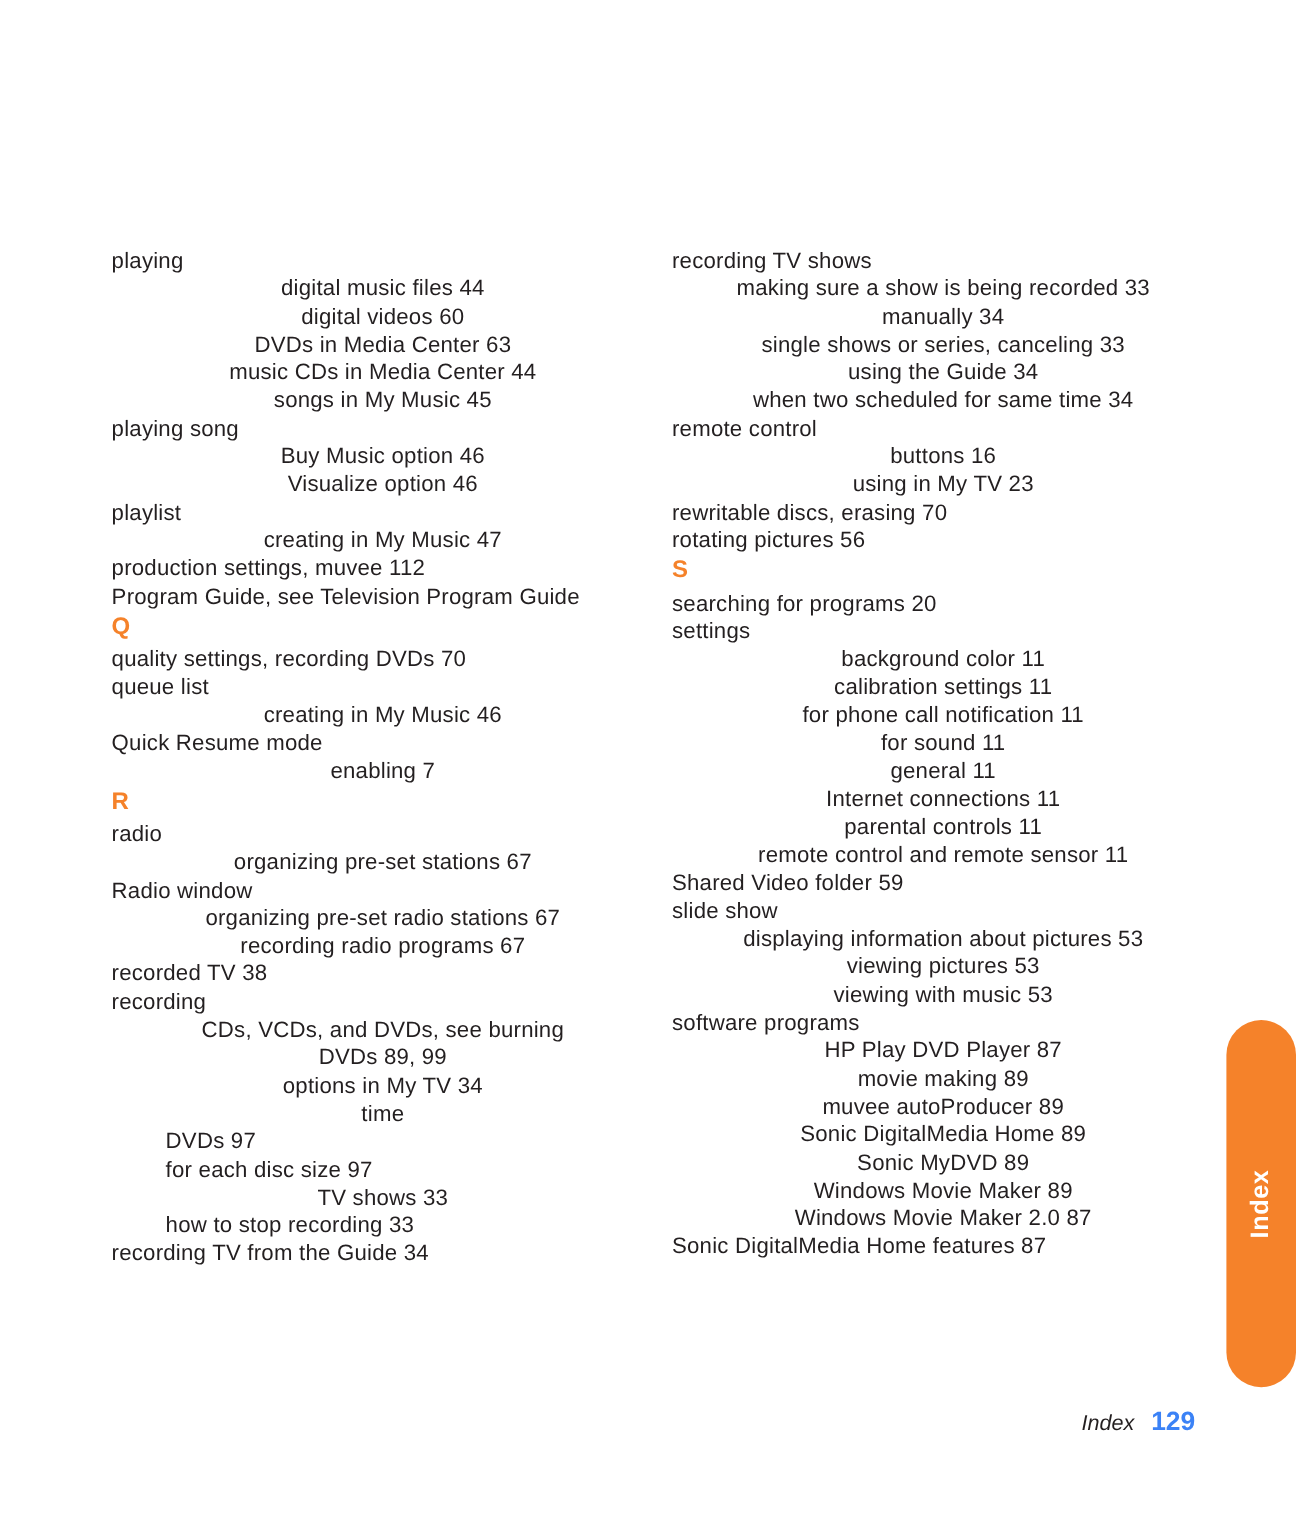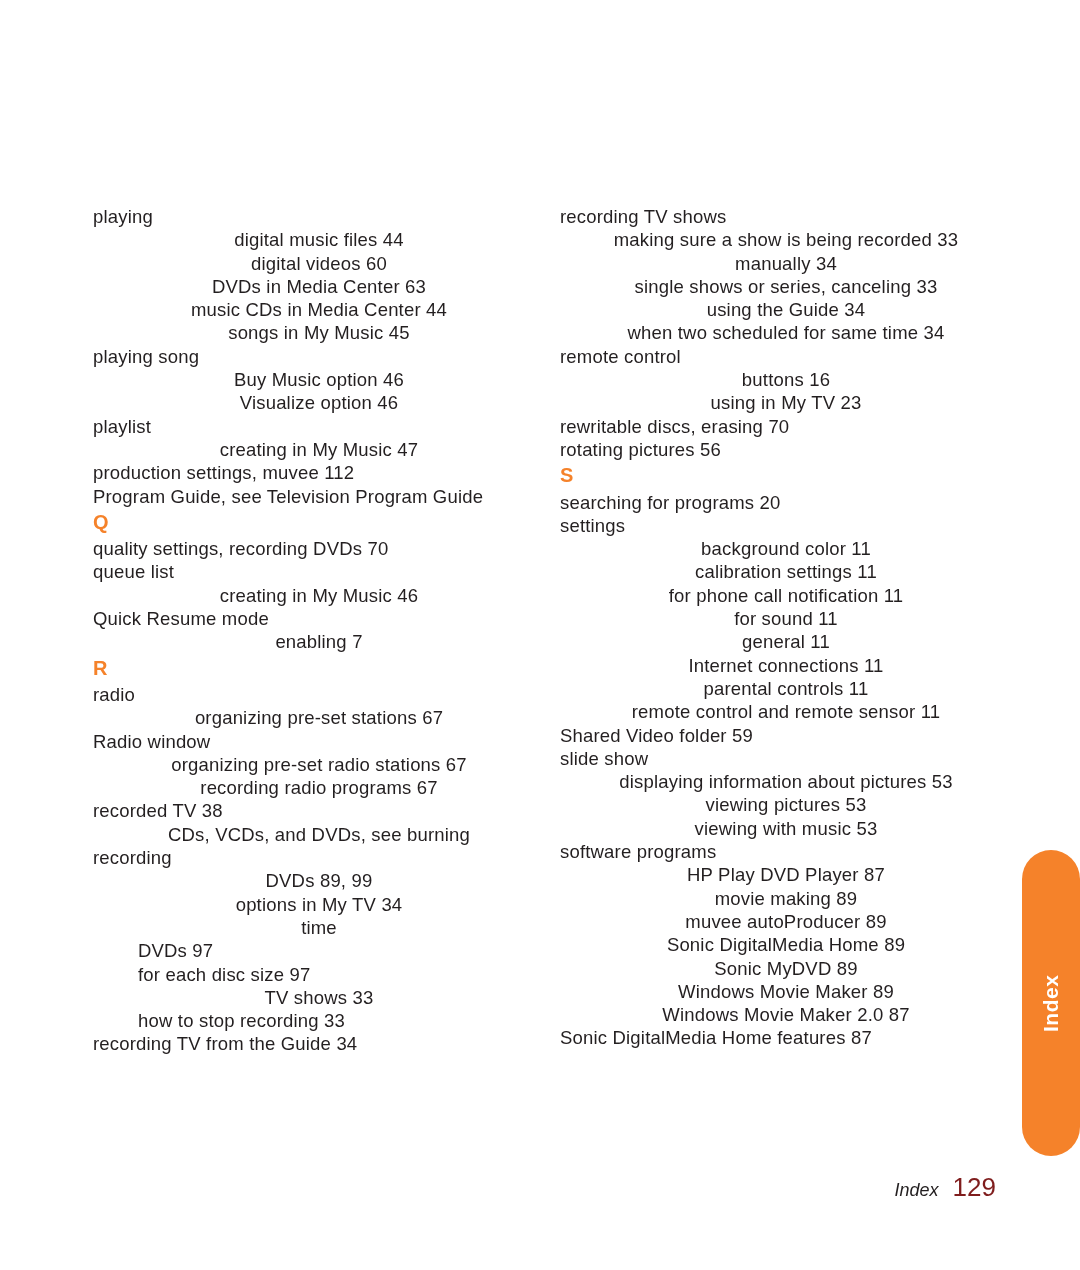--- a/index.html
+++ b/index.html
@@ -97,23 +97,23 @@
     width: 996px;
     text-align: right;
     white-space: nowrap;
   }
   .footer-label {
     font-size: 18px;
     font-style: italic;
     color: #231f20;
   }
   .footer-page {
-    font-size: 26px;
-    font-weight: normal;
-    color: #7f1d1d;
+    font-size: 22px;
+    font-weight: bold;
+    color: #3b82f6;
     margin-left: 14px;
   }
 </style>
 </head>
 <body>
 
 <div class="page">
 
   <div class="columns">
     <div class="col col-left">
@@ -136,22 +136,22 @@
         <div class="entry lvl1">creating in My Music 46</div>
         <div class="entry lvl0">Quick Resume mode</div>
         <div class="entry lvl1">enabling 7</div>
         <div class="section-letter">R</div>
         <div class="entry lvl0">radio</div>
         <div class="entry lvl1">organizing pre-set stations 67</div>
         <div class="entry lvl0">Radio window</div>
         <div class="entry lvl1">organizing pre-set radio stations 67</div>
         <div class="entry lvl1">recording radio programs 67</div>
         <div class="entry lvl0">recorded TV 38</div>
+        <div class="entry lvl0">recording</div>
         <div class="entry lvl1">CDs, VCDs, and DVDs, see burning</div>
-        <div class="entry lvl0">recording</div>
         <div class="entry lvl1">DVDs 89, 99</div>
         <div class="entry lvl1">options in My TV 34</div>
         <div class="entry lvl1">time</div>
         <div class="entry lvl2">DVDs 97</div>
         <div class="entry lvl2">for each disc size 97</div>
         <div class="entry lvl1">TV shows 33</div>
         <div class="entry lvl2">how to stop recording 33</div>
         <div class="entry lvl0">recording TV from the Guide 34</div>
       </div>
     <div class="col col-right">

